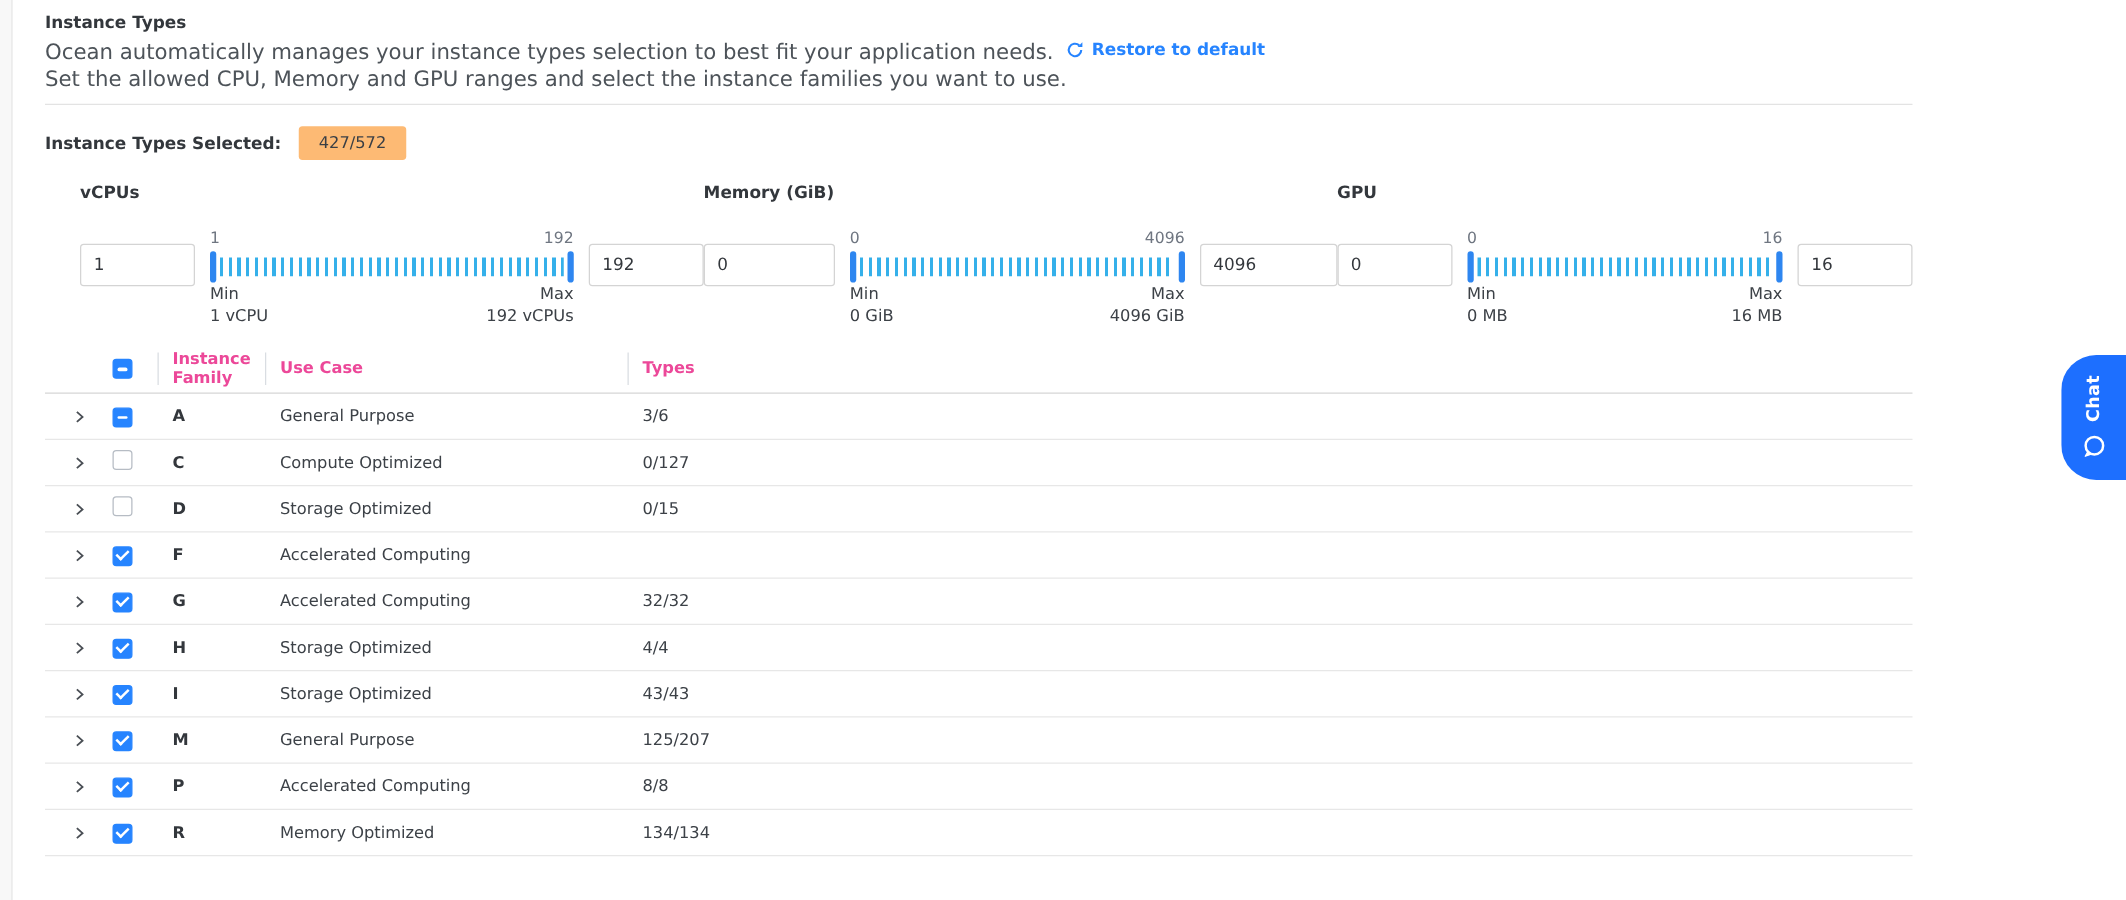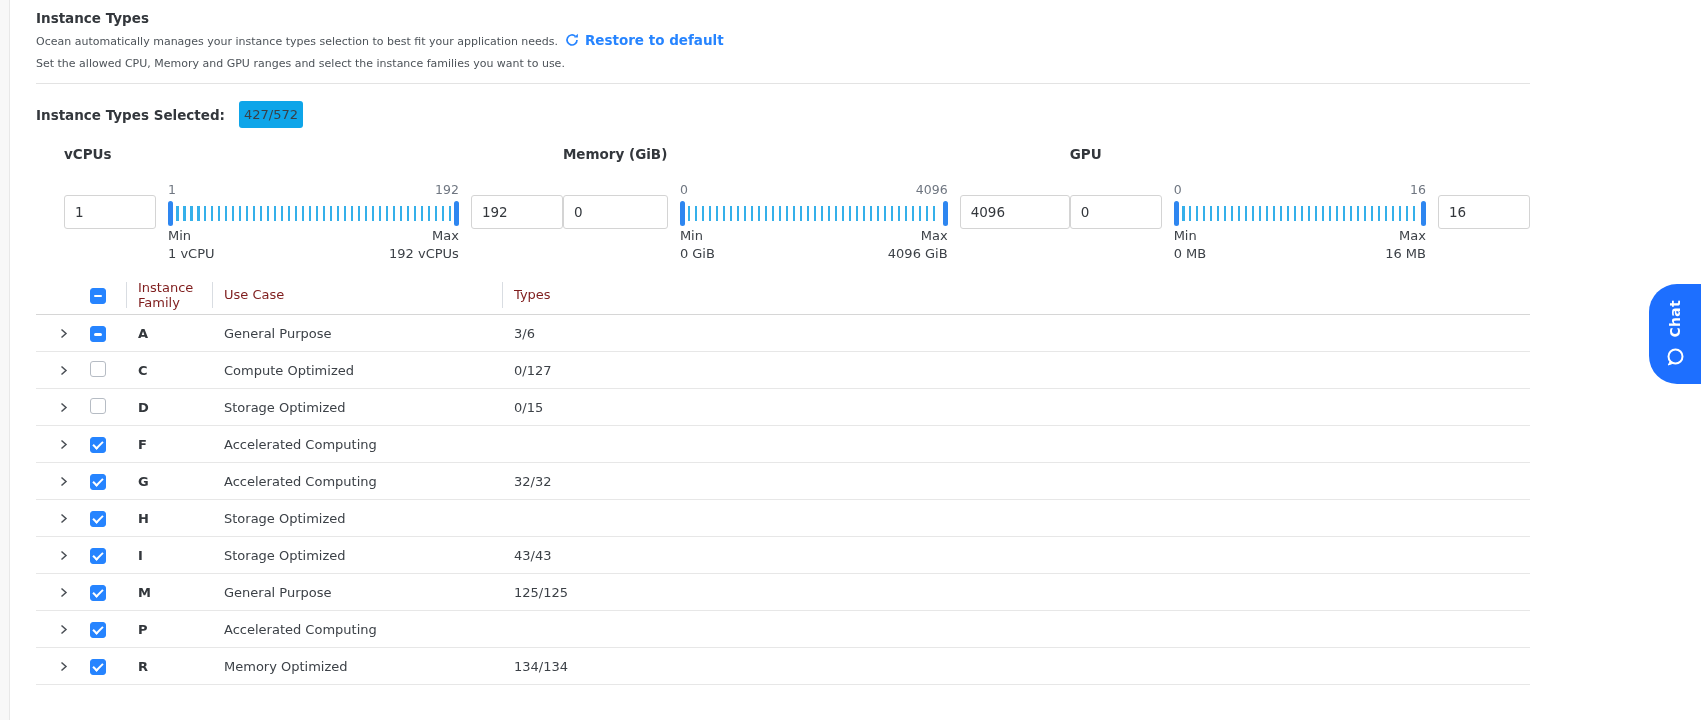--- a/index.html
+++ b/index.html
@@ -5,29 +5,29 @@
   * { margin:0; padding:0; box-sizing:border-box; }
   html,body { width:1701px; height:720px; overflow:hidden; background:#fff;
     font-family:"DejaVu Sans","Liberation Sans",sans-serif; color:#3c4147; }
   .left-rail { position:fixed; left:0; top:0; width:10px; height:720px;
     background:#f8f8f8; border-right:1px solid #e8e8e8; }
   .panel { margin-left:36px; width:1494px; padding-top:10px; position:relative; }
 
   
   .header-row { display:flex; justify-content:flex-start; align-items:flex-start; }
   .page-title { font-size:13.5px; font-weight:700; color:#33373c; margin-bottom:5px; }
-  .desc { font-size:11px; color:#4d5359; line-height:22px; }
+  .desc { font-size:17px; color:#4d5359; line-height:22px; }
   .restore { display:flex; align-items:center; gap:6px; color:#2684ff; font-weight:700;
     font-size:13.5px; margin-top:22px; cursor:pointer; white-space:nowrap; }
   .divider { border-bottom:1px solid #e3e3e3; margin-top:8px; }
 
   
   .selected-row { display:flex; align-items:center; gap:14px; margin-top:17px; }
   .selected-label { font-size:13.5px; font-weight:700; color:#33373c; }
-  .badge { background:#0ea5e9; color:#3a3f45; font-size:13px; padding:6px 5px;
+  .badge { background:#fdba74; color:#3a3f45; font-size:13px; padding:6px 16px;
     border-radius:3px; }
 
   
   .sliders-row { display:flex; margin-top:18px;margin-left:28px; }
   .slider-group { display:flex; flex-direction:column; }
   .sg-vcpus  { width:505px; }
   .sg-memory { width:513px; }
   .sg-gpu    { width:466px;justify-content:space-between; }
   .slider-title { font-size:13.5px; font-weight:700; color:#33373c; margin-bottom:20px; }
   .slider-row { display:flex; align-items:flex-start; }
@@ -46,21 +46,21 @@
   .subs { display:flex; justify-content:space-between; font-size:13px;
     color:#3c4147; margin-top:3px; }
 
   
   .table { margin-top:14px; }
   .trow, .thead { display:grid; grid-template-columns:54px 36px 86px 290px 1fr;
     align-items:center; }
   .thead { height:40px; border-bottom:1px solid #d6d6d6; }
   .trow { height:37px; border-bottom:1px solid #e7e7e7; }
   .cell { font-size:13px; }
-  .h-label { font-weight:400; color:#7f1d1d; font-size:13px; line-height:15px; }
+  .h-label { font-weight:700; color:#ec4899; font-size:13px; line-height:15px; }
   .thead .sep { position:relative; padding-left:12px; }
   .thead .sep::before { content:""; position:absolute; left:0; top:50%;
     transform:translateY(-50%); width:1px; height:26px; background:#d9dde2; }
   .c-chev { display:flex; justify-content:center; }
   .chev { display:inline-flex; cursor:pointer; }
   .c-fam { font-weight:700; color:#33373c; padding-left:12px; }
   .c-use { color:#3c4147; padding-left:12px; }
   .c-types { color:#3c4147; padding-left:12px; }
 
   
@@ -287,20 +287,21 @@
     <div class="cell c-chev">
       <span class="chev">
         <svg width="11" height="11" viewBox="0 0 11 11">
           <path d="M3.5 1.5 L8 5.5 L3.5 9.5" fill="none" stroke="#4a4f55" stroke-width="1.5"></path>
         </svg>
       </span>
     </div>
     <div class="cell"><span class="cb js-cb checked"></span></div>
     <div class="cell c-fam js-fam">H</div>
     <div class="cell c-use js-use">Storage Optimized</div>
+    <div class="cell c-types js-types">4/4</div>
   </div>
 
   <div class="trow">
     <div class="cell c-chev">
       <span class="chev">
         <svg width="11" height="11" viewBox="0 0 11 11">
           <path d="M3.5 1.5 L8 5.5 L3.5 9.5" fill="none" stroke="#4a4f55" stroke-width="1.5"></path>
         </svg>
       </span>
     </div>
@@ -314,34 +315,35 @@
     <div class="cell c-chev">
       <span class="chev">
         <svg width="11" height="11" viewBox="0 0 11 11">
           <path d="M3.5 1.5 L8 5.5 L3.5 9.5" fill="none" stroke="#4a4f55" stroke-width="1.5"></path>
         </svg>
       </span>
     </div>
     <div class="cell"><span class="cb js-cb checked"></span></div>
     <div class="cell c-fam js-fam">M</div>
     <div class="cell c-use js-use">General Purpose</div>
-    <div class="cell c-types js-types">125/125</div>
+    <div class="cell c-types js-types">125/207</div>
   </div>
 
   <div class="trow">
     <div class="cell c-chev">
       <span class="chev">
         <svg width="11" height="11" viewBox="0 0 11 11">
           <path d="M3.5 1.5 L8 5.5 L3.5 9.5" fill="none" stroke="#4a4f55" stroke-width="1.5"></path>
         </svg>
       </span>
     </div>
     <div class="cell"><span class="cb js-cb checked"></span></div>
     <div class="cell c-fam js-fam">P</div>
     <div class="cell c-use js-use">Accelerated Computing</div>
+    <div class="cell c-types js-types">8/8</div>
   </div>
 
   <div class="trow">
     <div class="cell c-chev">
       <span class="chev">
         <svg width="11" height="11" viewBox="0 0 11 11">
           <path d="M3.5 1.5 L8 5.5 L3.5 9.5" fill="none" stroke="#4a4f55" stroke-width="1.5"></path>
         </svg>
       </span>
     </div>

